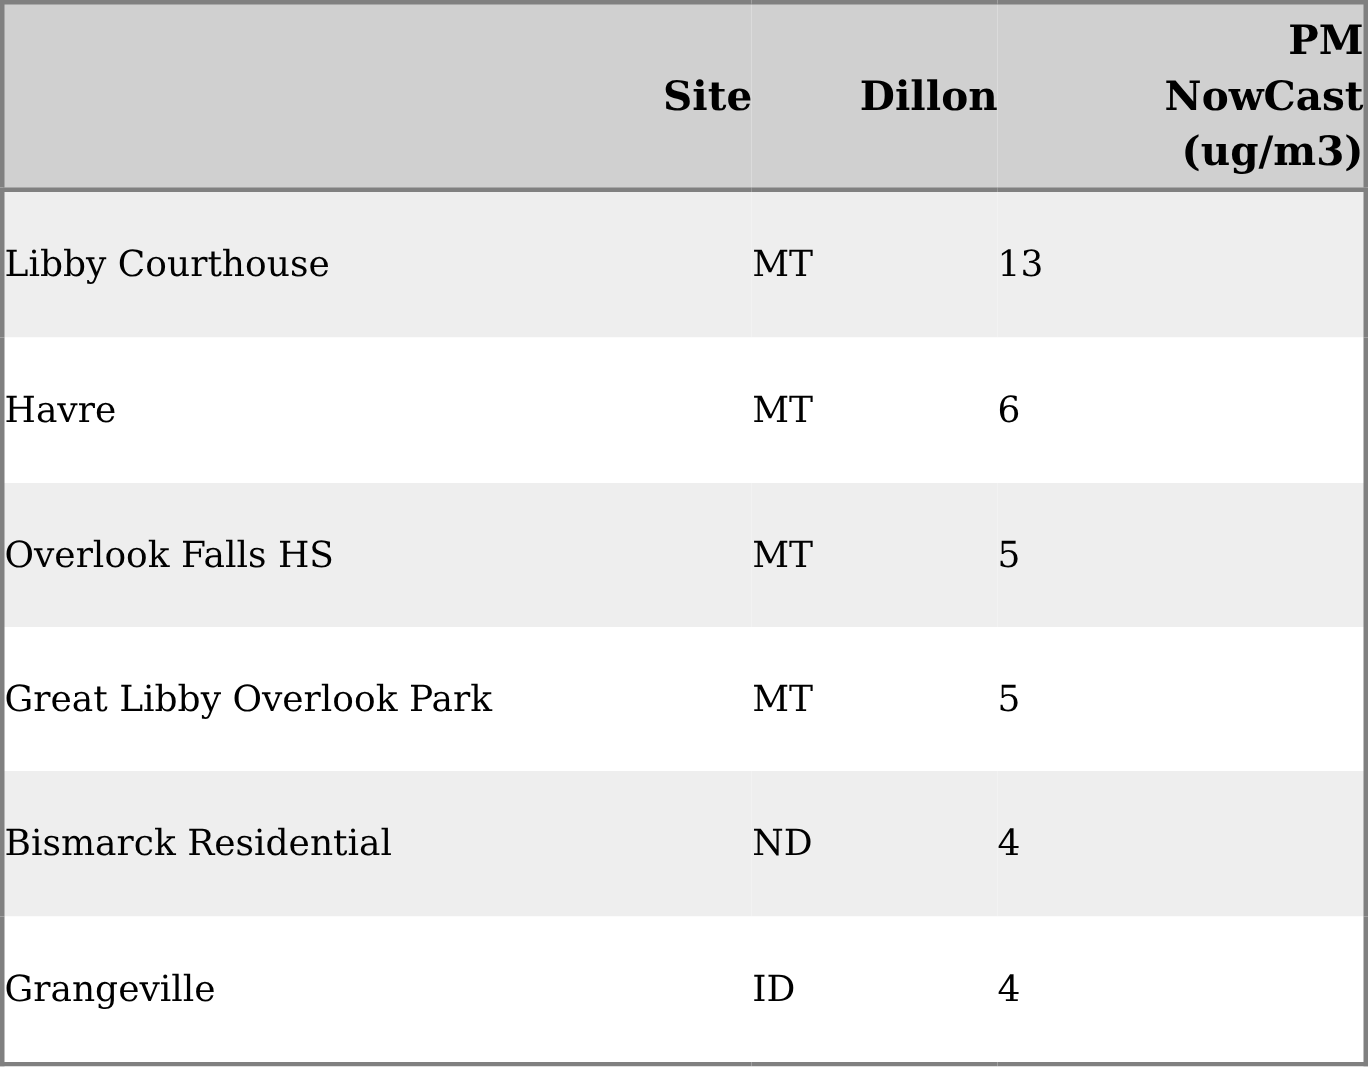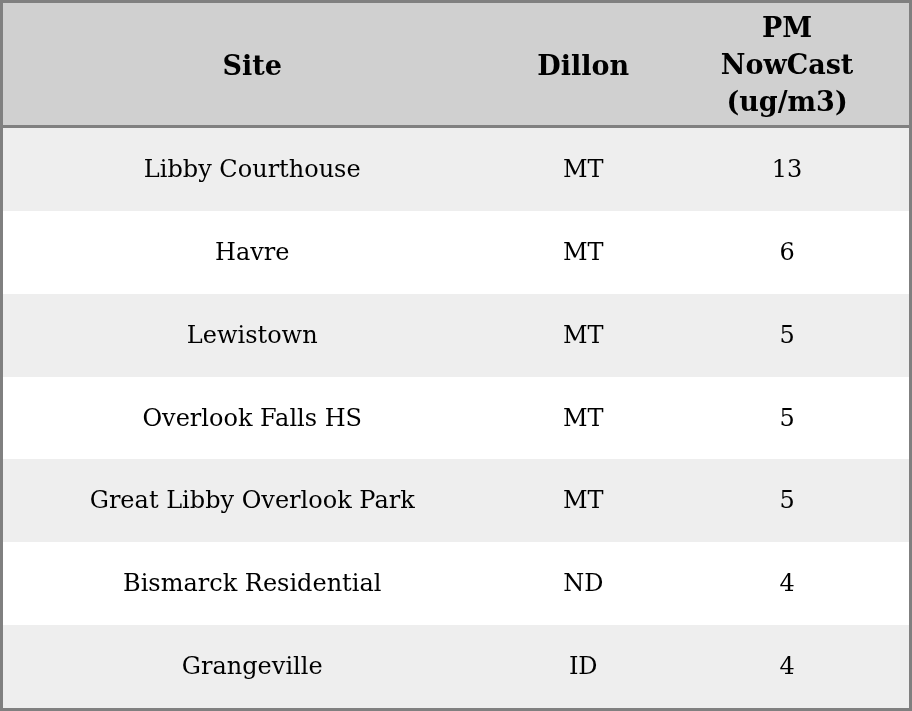--- a/index.html
+++ b/index.html
@@ -25,35 +25,34 @@
     background: #ffffff;
   }
   col.col-site  { width: 55%; }
   col.col-state { width: 18%; }
   col.col-pm    { width: 27%; }
   thead th {
     background: #d0d0d0;
     border-bottom: 3px solid #808080;
     height: 122px;
     padding: 0;
-    text-align: center;
+    text-align: right;
     vertical-align: middle;
     font-size: 27px;
     font-weight: bold;
     line-height: 37px;
   }
   thead th .th-inner {
     display: inline-block;
     max-width: 150px;
     vertical-align: middle;
   }
   tbody td {
     padding: 0;
     height: 57px;
-    text-align: center;
     vertical-align: middle;
     font-size: 24px;
     line-height: 1.1;
   }
   tbody tr:nth-child(odd)  { background: #eeeeee; }
   tbody tr:nth-child(even) { background: #ffffff; }
 </style>
 </head>
 <body>
 
@@ -82,25 +81,20 @@
     <td>Libby Courthouse</td>
     <td>MT</td>
     <td>13</td>
   </tr>
         <tr>
     <td>Havre</td>
     <td>MT</td>
     <td>6</td>
   </tr>
         <tr>
-    <td>Lewistown</td>
-    <td>MT</td>
-    <td>5</td>
-  </tr>
-        <tr>
     <td>Overlook Falls HS</td>
     <td>MT</td>
     <td>5</td>
   </tr>
         <tr>
     <td>Great Libby Overlook Park</td>
     <td>MT</td>
     <td>5</td>
   </tr>
         <tr>

